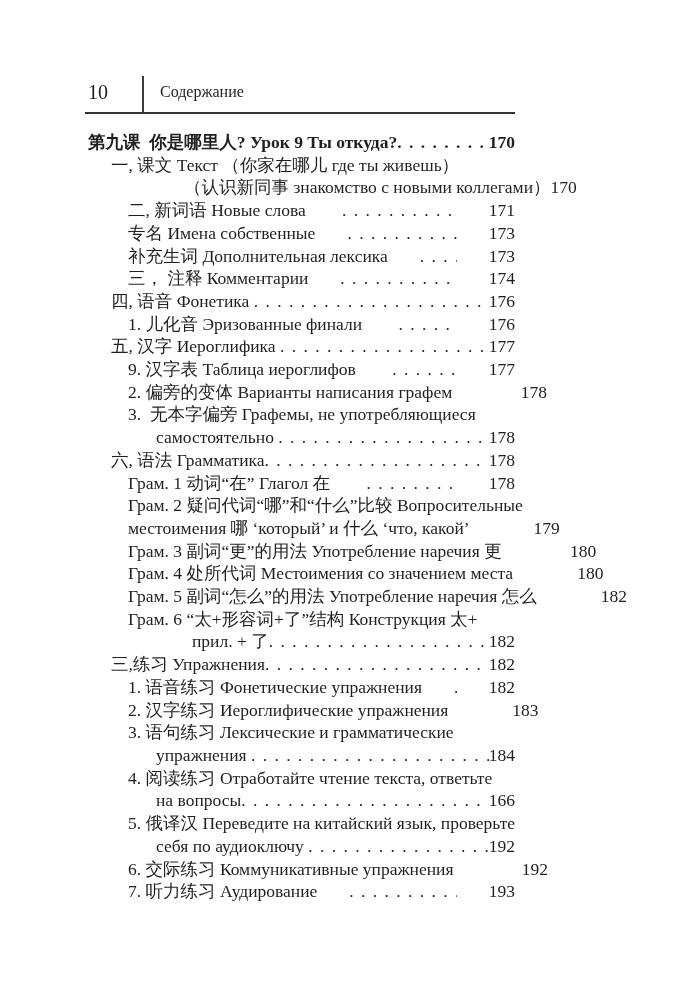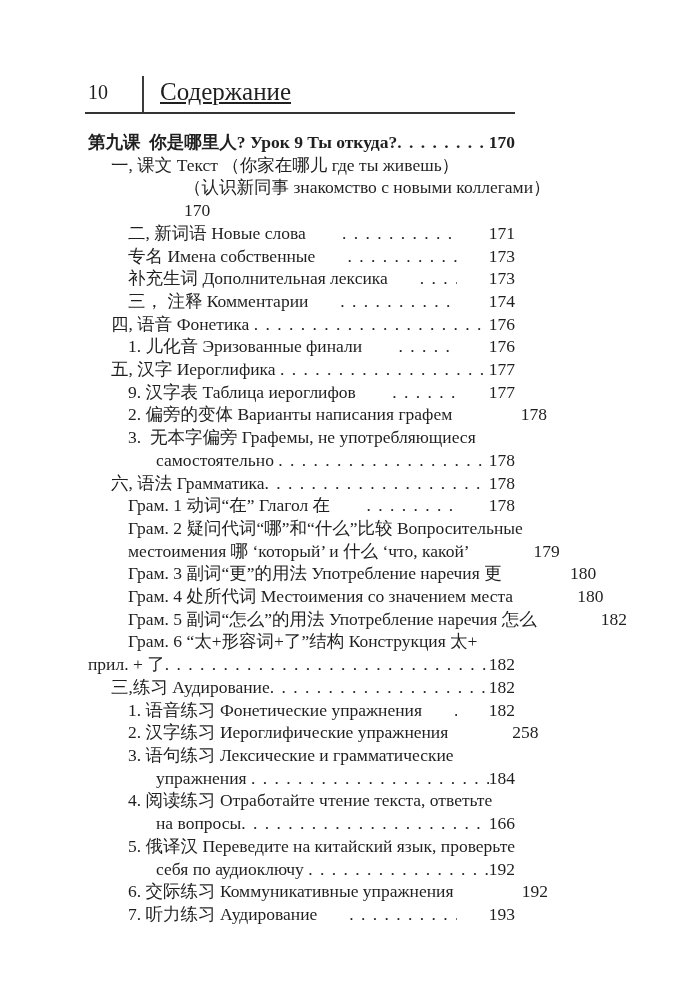--- a/index.html
+++ b/index.html
@@ -32,23 +32,22 @@
     width: 42px;
     flex: 0 0 auto;
   }
   .vrule {
     width: 2px;
     background: #3c3c3c;
     margin: 0 16px 0 12px;
     flex: 0 0 auto;
   }
   .headtitle {
-    font-size: 25px;
+    font-size: 16px;
     line-height: 32px;
-    text-decoration: underline;
   }
   .headrule {
     height: 2px;
     background: #343434;
     margin-left: -3px;
   }
   
   .toc {
     margin-top: 17px;
     font-size: 17.5px;
@@ -70,22 +69,22 @@
   }
   .leader.dots::after {
     content: ". . . . . . . . . . . . . . . . . . . . . . . . . . . . . . . . . . . . . . . . . . . . . . . . . . . . . . . . . . . . . . . . . . . . . . . . . . . . ";
     word-spacing: 3px;
   }
   
   .i0 { margin-left: 0; }
   .i1 { margin-left: 23px; }
   .i2 { margin-left: 40px; gap: 32px; }
   .i3 { margin-left: 68px; }
-  .i4 { }
-  .i5 { margin-left: 96px; flex-direction: column; }
+  .i4 { margin-left: 104px; }
+  .i5 { margin-left: 96px; }
 </style>
 </head>
 <body>
 
 <div class="page">
   <header class="pagehead">
     <span class="pagenum">10</span>
     <span class="vrule"></span>
     <span class="headtitle">Содержание</span>
   </header>
@@ -200,33 +199,33 @@
     <span class="toc-text">Грам. 6 “太+形容词+了”结构 Конструкция 太+</span>
     <span class="leader"></span>
     <span class="toc-page"></span>
   </div>
       <div class="toc-row i4">
     <span class="toc-text">прил. + 了</span>
     <span class="leader dots"></span>
     <span class="toc-page">182</span>
   </div>
       <div class="toc-row i1">
-    <span class="toc-text">三,练习 Аудирование</span>
+    <span class="toc-text">三,练习 Упражнения</span>
     <span class="leader dots"></span>
     <span class="toc-page">182</span>
   </div>
       <div class="toc-row i2">
     <span class="toc-text">1. 语音练习 Фонетические упражнения</span>
     <span class="leader dots"></span>
     <span class="toc-page">182</span>
   </div>
       <div class="toc-row i2">
     <span class="toc-text">2. 汉字练习 Иероглифические упражнения</span>
     <span class="leader dots"></span>
-    <span class="toc-page">258</span>
+    <span class="toc-page">183</span>
   </div>
       <div class="toc-row i2">
     <span class="toc-text">3. 语句练习 Лексические и грамматические</span>
     <span class="leader"></span>
     <span class="toc-page"></span>
   </div>
       <div class="toc-row i3">
     <span class="toc-text">упражнения </span>
     <span class="leader dots"></span>
     <span class="toc-page">184</span>

